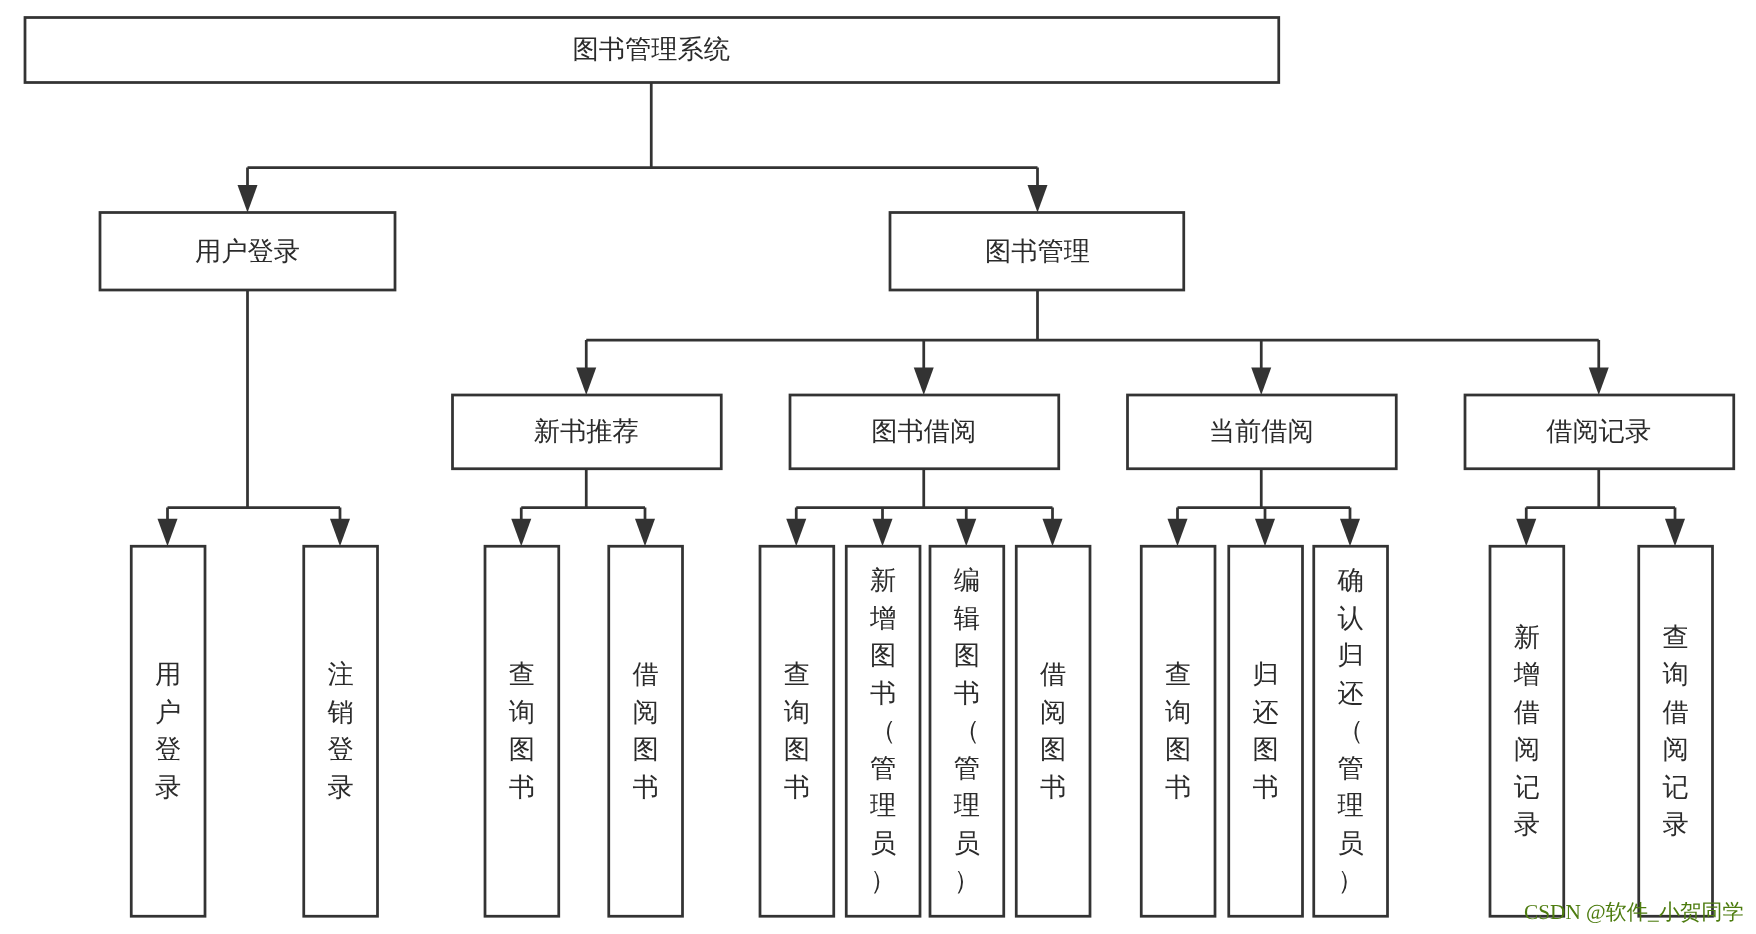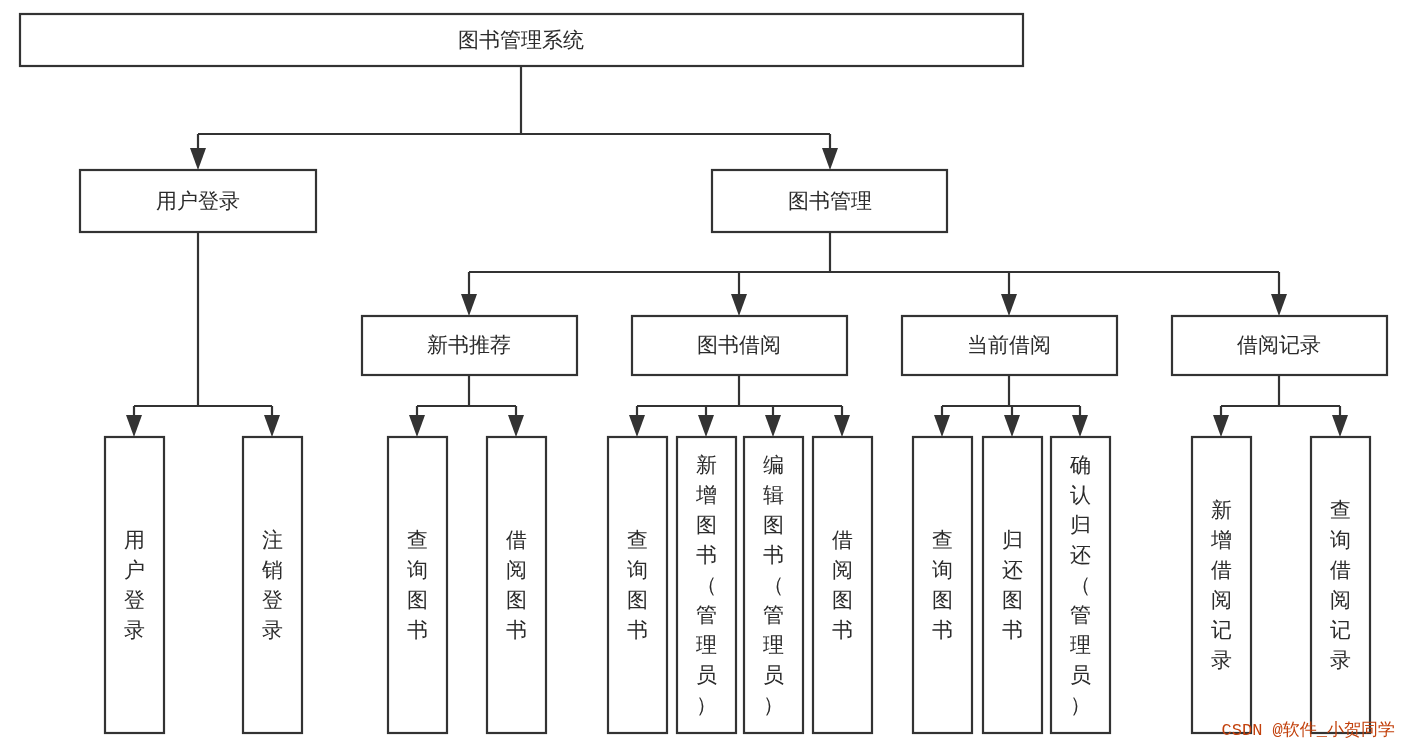--- a/index.html
+++ b/index.html
@@ -43,23 +43,23 @@
     fill: none;
   }
   .arrow-head {
     fill: #333333;
     stroke: none;
   }
   .watermark {
     position: absolute;
     right: 10px;
     bottom: 6px;
-    color: #c2410c;
+    color: #4d7c0f;
     font-size: 17px;
-    font-family: Liberation Mono, monospace;
+    font-family: Liberation Serif, serif;
     white-space: nowrap;
     pointer-events: none;
   }
 </style>
 </head>
 <body>
 
 <svg id="diagram" viewBox="0 0 1405 747" xmlns="http://www.w3.org/2000/svg">
 
   <g>

